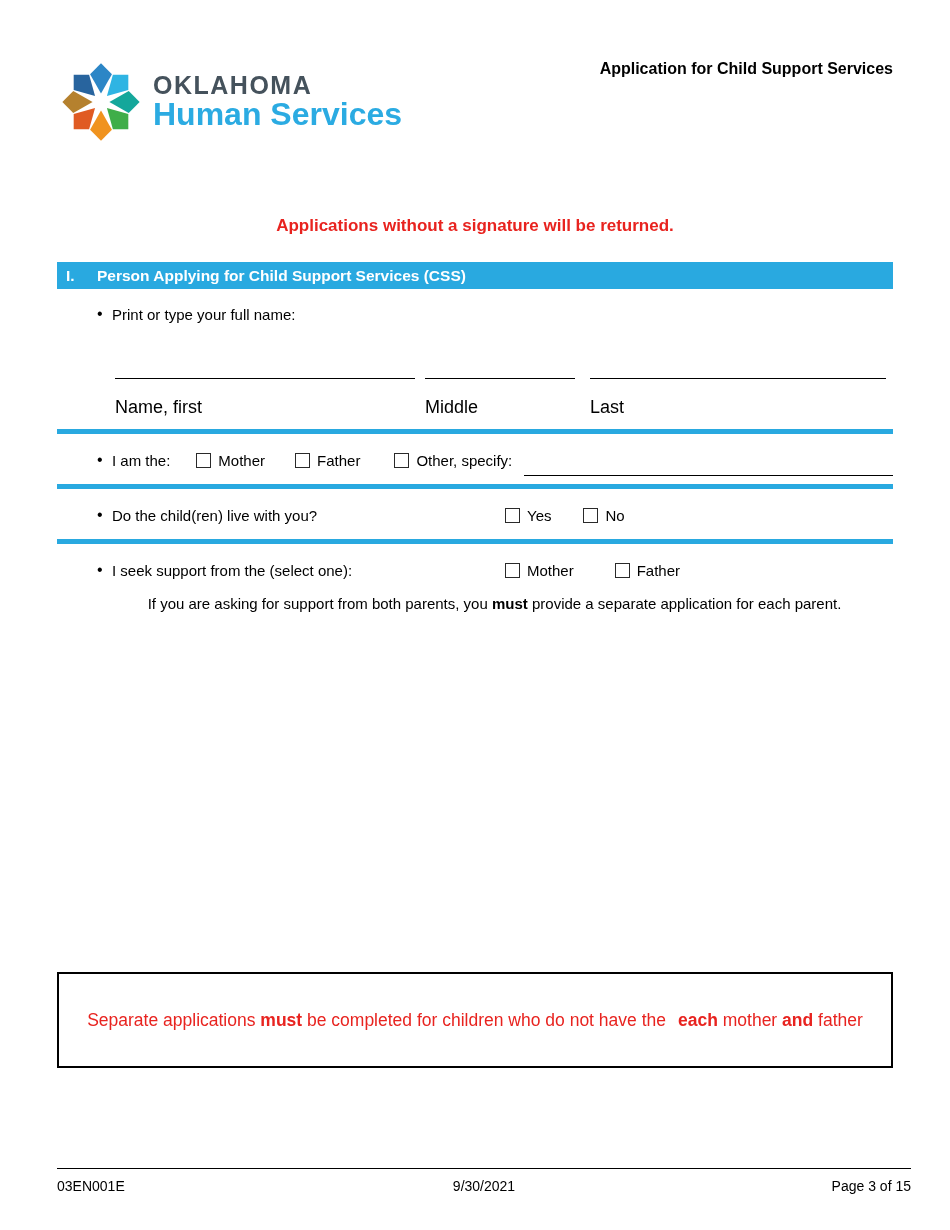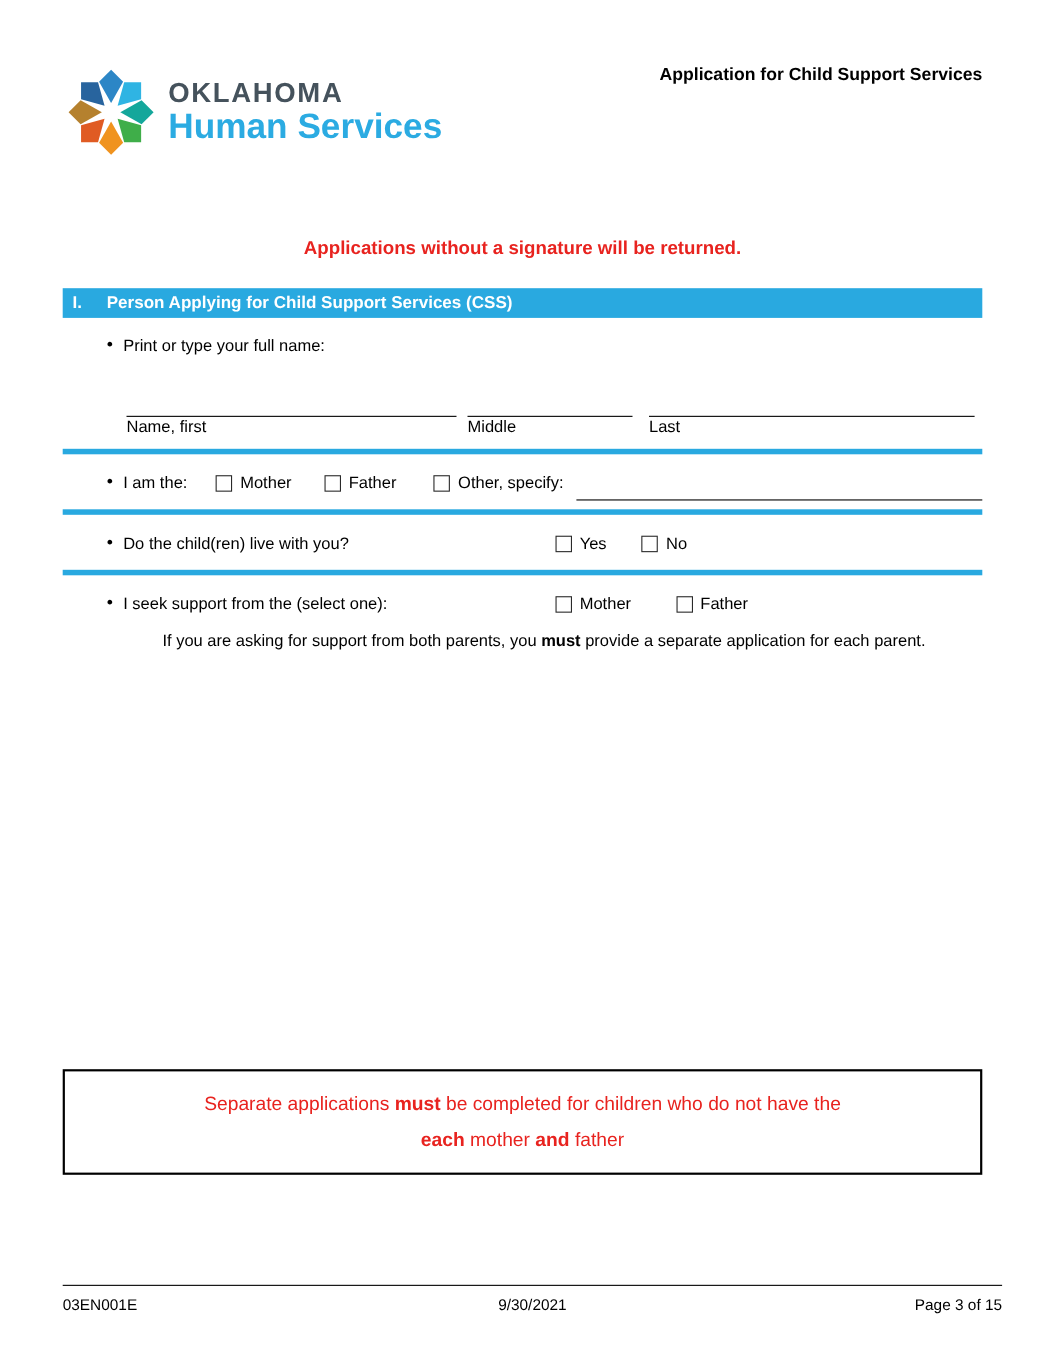--- a/index.html
+++ b/index.html
@@ -61,21 +61,21 @@
   .row-prompt { margin-top:16px; }
 
   
   .name-fields {
     margin:42px 57px 0 57px;
     padding-left:58px;
     display:flex;
   }
   .name-field { }
   .field-line { border-bottom:1.5px solid #000; height:14px; }
-  .field-label { margin-top:1px; font-size:15px; }
+  .field-label { margin-top:18px; font-size:18px; }
   .f-first { width:300px; }
   .f-middle { width:150px; margin-left:10px; }
   .f-last { width:296px; margin-left:15px; }
 
   .divider {
     margin:11px 57px 0 57px;
     height:5px;
     background:var(--accent_blue,#29a9e0);
   }
 
@@ -106,21 +106,21 @@
     line-height:1.45;
     text-align:center;
   }
 
   
   .warning-box {
     position:absolute;
     left:57px; right:57px; top:972px;
     height:96px;
     border:2px solid #000;
-    display:flex; flex-direction:column;
+    display:flex; flex-direction:row;
     justify-content:center; align-items:center;
     gap:12px;
     color:var(--alert_red,#e8231f);
     font-size:17.5px;
     text-align:center;
   }
 
   
   .footer {
     position:absolute;

